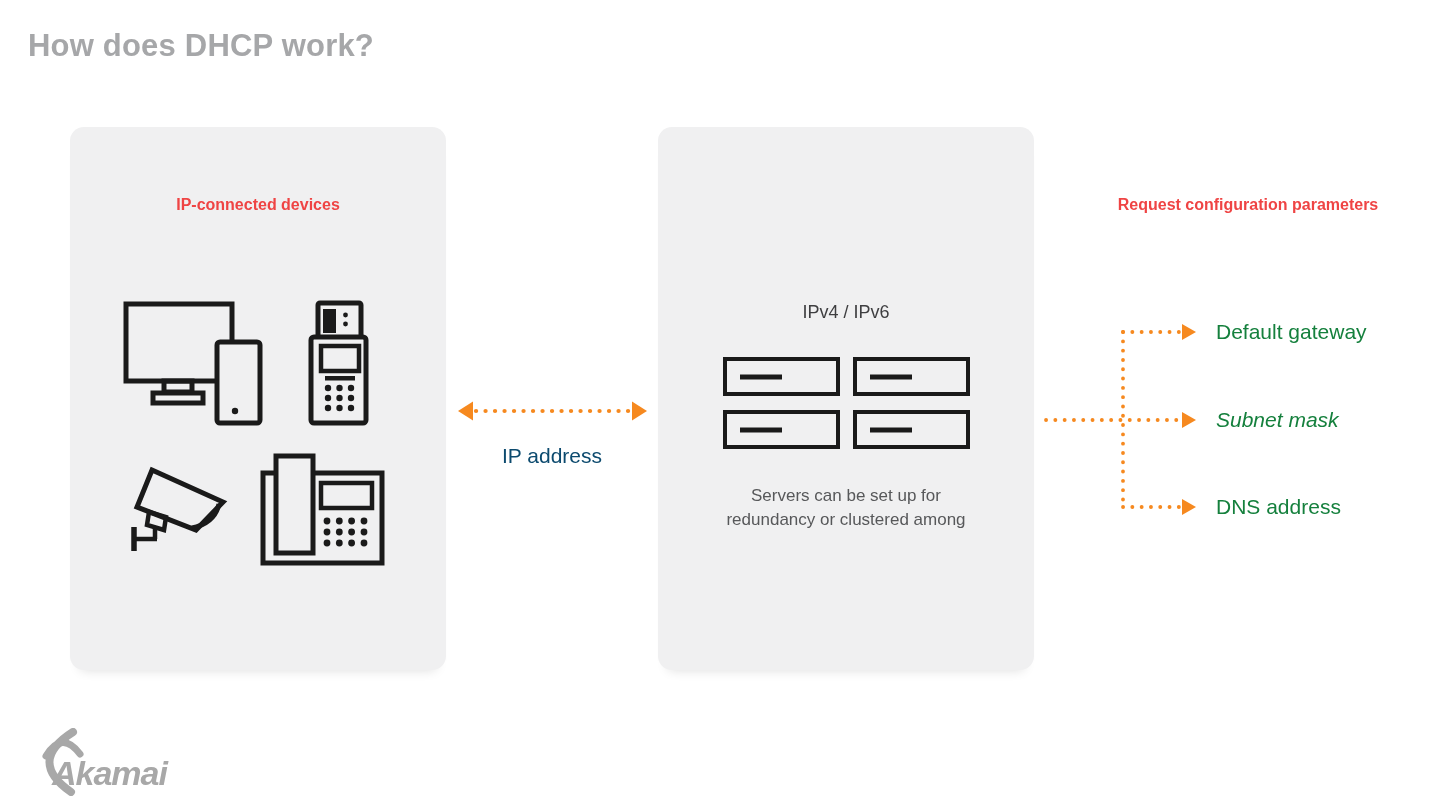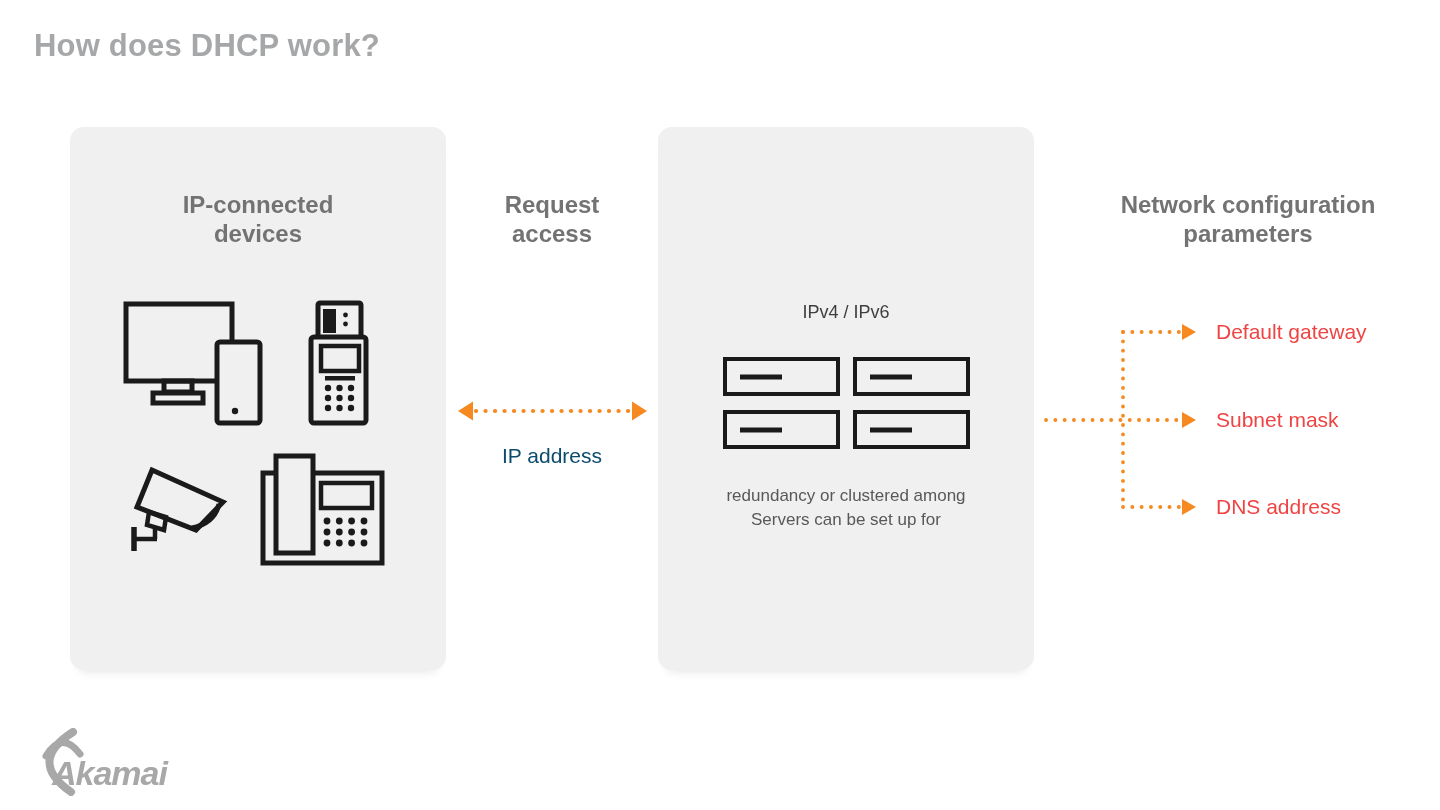--- a/index.html
+++ b/index.html
@@ -1,54 +1,54 @@
 <!DOCTYPE html>
 <html><head>
 <meta charset="utf-8">
 <style>
   html,body{margin:0;padding:0;background:#ffffff;}
   .stage{
     position:relative;width:1440px;height:810px;background:#ffffff;
     font-family:"Liberation Sans","DejaVu Sans",sans-serif;overflow:hidden;
   }
   .page-title{
-    position:absolute;left:34px;top:28px;font-size:31px;font-weight:bold;
+    position:absolute;left:28px;top:28px;font-size:31px;font-weight:bold;
     color:#a6a7a9;letter-spacing:.2px;text-align:right;
   }
   .panel{
     position:absolute;top:127px;width:376px;height:543px;background:#f0f0f1;
     border-radius:14px;box-shadow:0 10px 12px -10px rgba(0,0,0,.14);
   }
   .panel.left{left:70px;}
   .panel.mid{left:658px;}
   .col-heading{
-    position:absolute;top:190px;font-size:24px;line-height:29px;font-weight:bold;
-    color:#737373;text-align:center;
+    position:absolute;top:190px;font-size:16px;line-height:29px;font-weight:bold;
+    color:#ef4444;text-align:center;
   }
   .h-devices{left:146px;width:224px;}
   .h-request{left:487px;width:130px;}
   .h-server{left:696px;width:300px;}
   .h-params{left:1098px;width:300px;}
   .protocols-label{
     position:absolute;left:696px;top:302px;width:300px;text-align:center;
     font-size:18px;color:#3e3e40;
   }
   .ip-label{
     position:absolute;left:472px;top:444px;width:160px;text-align:center;
     font-size:21px;color:#0c4a6e;
   }
   .caption{
     position:absolute;left:696px;top:484px;width:300px;text-align:center;
     font-size:17px;line-height:23.5px;color:#57585a;
   }
   .param-label{
-    position:absolute;left:1216px;font-size:21px;line-height:26px;color:#ef4444;
+    position:absolute;left:1216px;font-size:21px;line-height:26px;color:#15803d;
   }
   .param-0{top:319px;}
-  .param-1{top:407px;}
+  .param-1{top:407px;font-style:italic;}
   .param-2{top:494px;}
   .icon-abs{position:absolute;}
   .server-grid{
     position:absolute;left:723px;top:357px;display:grid;
     grid-template-columns:117px 117px;grid-template-rows:39px 39px;
     column-gap:13px;row-gap:14px;
   }
   .server-unit{border:4px solid #1a1a1a;position:relative;box-sizing:border-box;}
   .server-dash{
     position:absolute;left:13px;top:50%;transform:translateY(-50%);
@@ -59,22 +59,21 @@
 <body>
 
 <div class="stage">
 
   <div class="page-title">How does DHCP work?</div>
 
   <div class="panel left"></div>
   <div class="panel mid"></div>
 
   <div class="col-heading h-devices">IP-connected devices</div>
-  <div class="col-heading h-request">Request access</div>
-  <div class="col-heading h-params">Network configuration parameters</div>
+  <div class="col-heading h-params">Request configuration parameters</div>
 
   <svg class="icon-abs" style="left:120px;top:298px;" width="144" height="130" viewBox="0 0 144 130">
     <g fill="none" stroke="#1a1a1a" stroke-width="5">
       <rect x="6" y="6" width="106" height="77"></rect>
       <rect x="44" y="83" width="28" height="11"></rect>
       <rect x="33" y="95" width="50" height="10"></rect>
       <rect x="97" y="44" width="43" height="81" rx="3" fill="#f0f0f1"></rect>
     </g>
     <circle cx="115" cy="113" r="3.2" fill="#1a1a1a"></circle>
   </svg>
@@ -156,22 +155,22 @@
       </div>
     <div class="server-unit">
         <span class="server-dash"></span>
       </div>
     <div class="server-unit">
         <span class="server-dash"></span>
       </div>
   </div>
 
   <div class="caption">
+    <div>Servers can be set up for</div>
     <div>redundancy or clustered among</div>
-    <div>Servers can be set up for</div>
   </div>
 
   <svg class="icon-abs" style="left:1042px;top:322px;" width="160" height="196" viewBox="0 0 160 196">
     <g stroke="#f6891f" stroke-width="3.8" stroke-dasharray="0.1 9.2" stroke-linecap="round" fill="none">
       <line x1="4" y1="98" x2="138" y2="98"></line>
       <line x1="81" y1="10" x2="81" y2="185"></line>
       <line x1="81" y1="10" x2="138" y2="10"></line>
       <line x1="81" y1="185" x2="138" y2="185"></line>
     </g>
     <polygon points="140,2 154,10 140,18" fill="#f6891f"></polygon>

